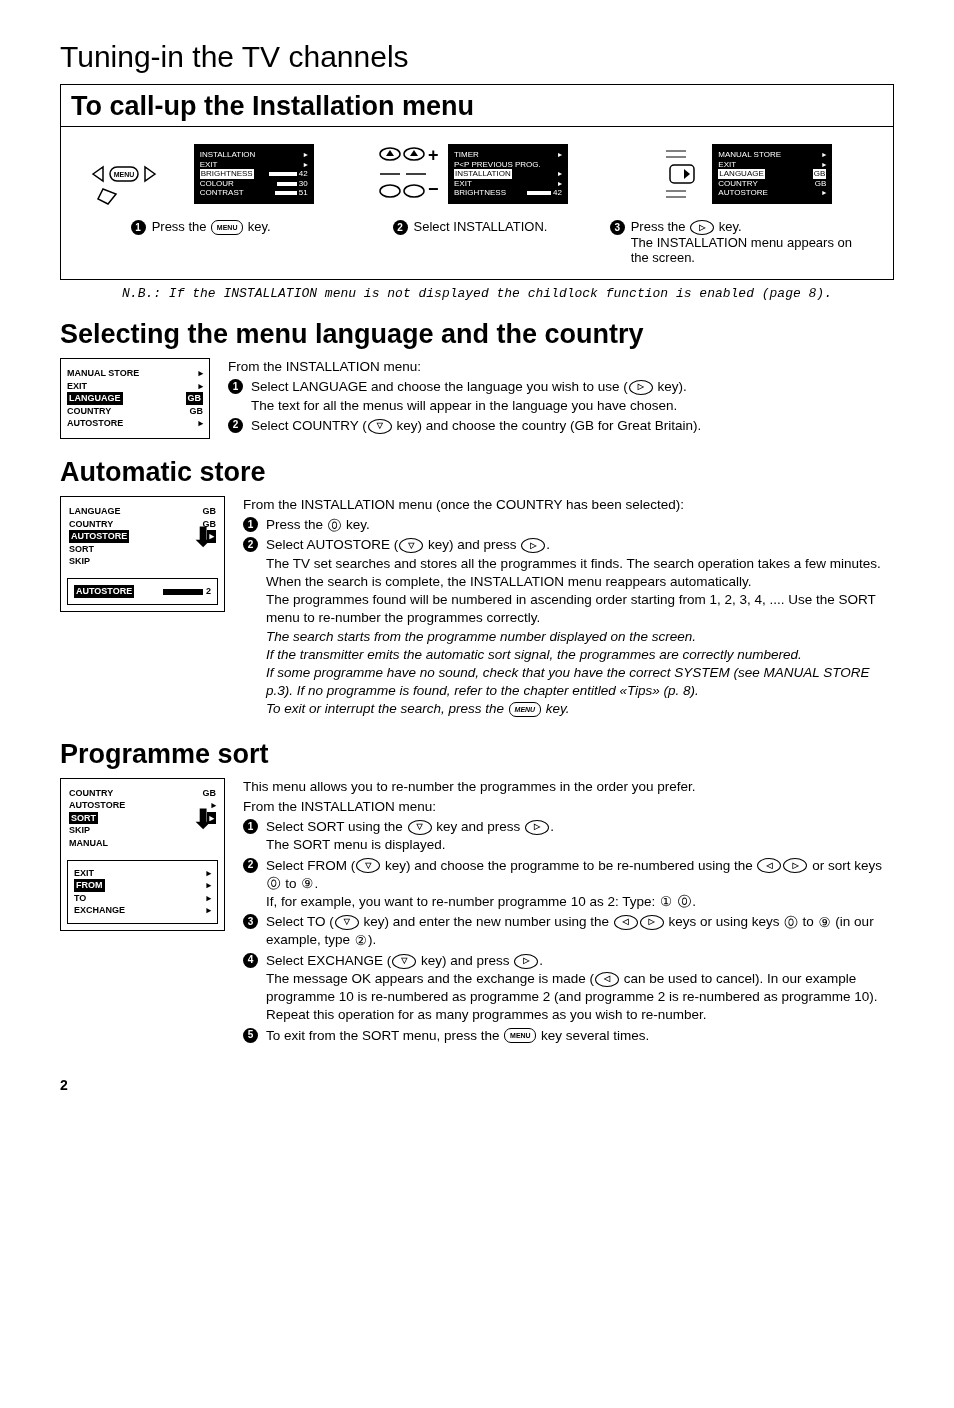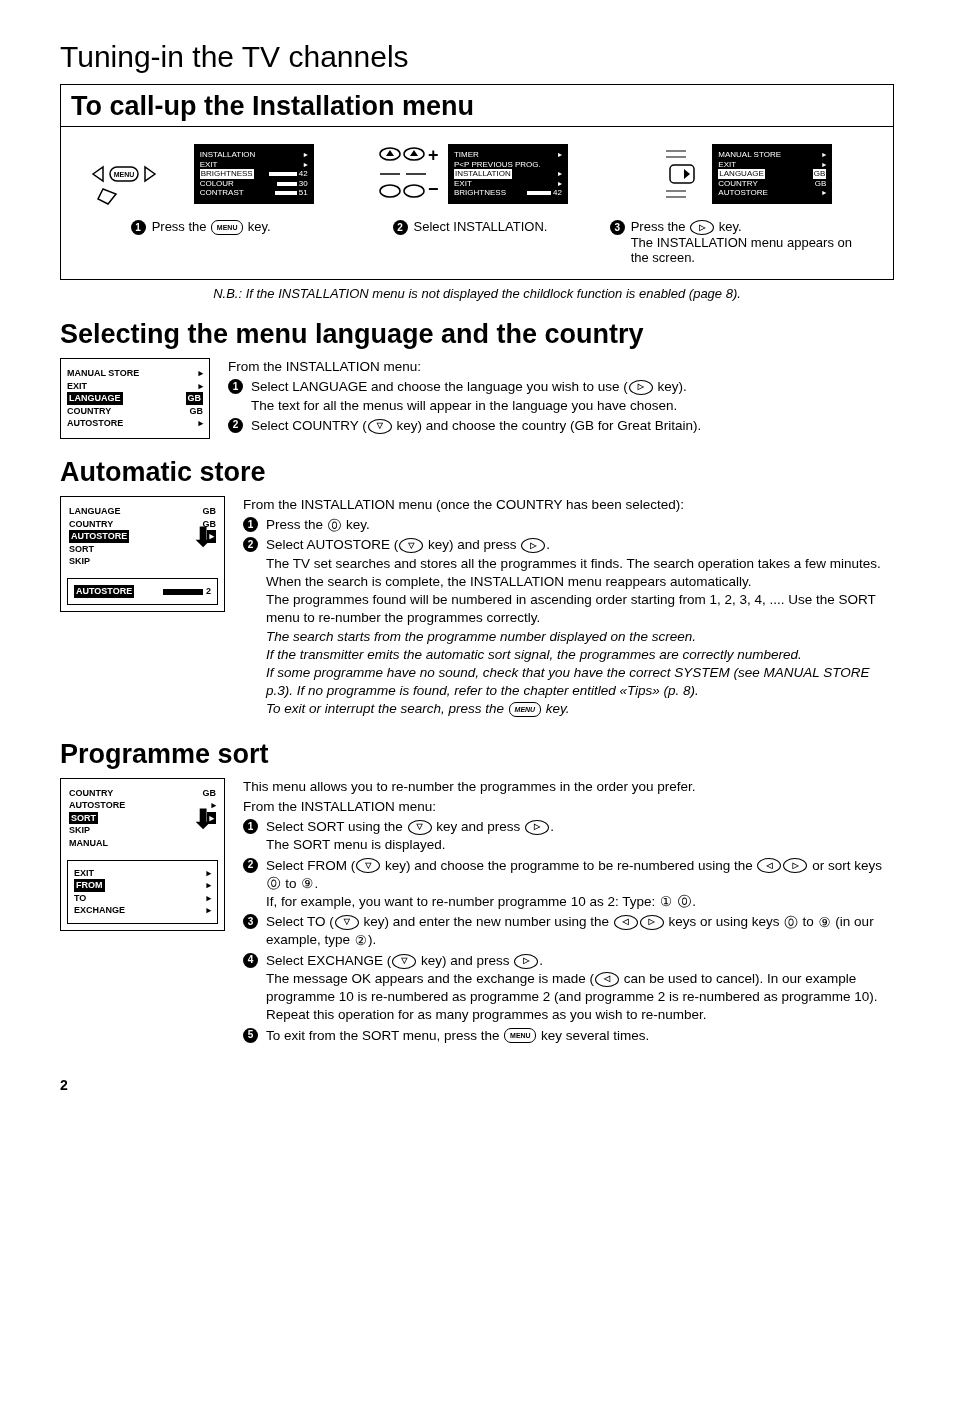--- a/index.html
+++ b/index.html
@@ -85,20 +85,21 @@
     font-size: 10px;
     font-weight: bold;
     flex-shrink: 0;
     margin-top: 1px;
   }
   .note {
     text-align: center;
     font-style: italic;
     font-size: 13px;
     margin: 6px 0 0 0;
+    font-family: Liberation Mono, monospace;
   }
   .section-flex {
     display: flex;
     gap: 18px;
     align-items: flex-start;
   }
   .small-screen-box {
     border: 1.5px solid #000;
     padding: 8px 6px;
     width: 150px;

